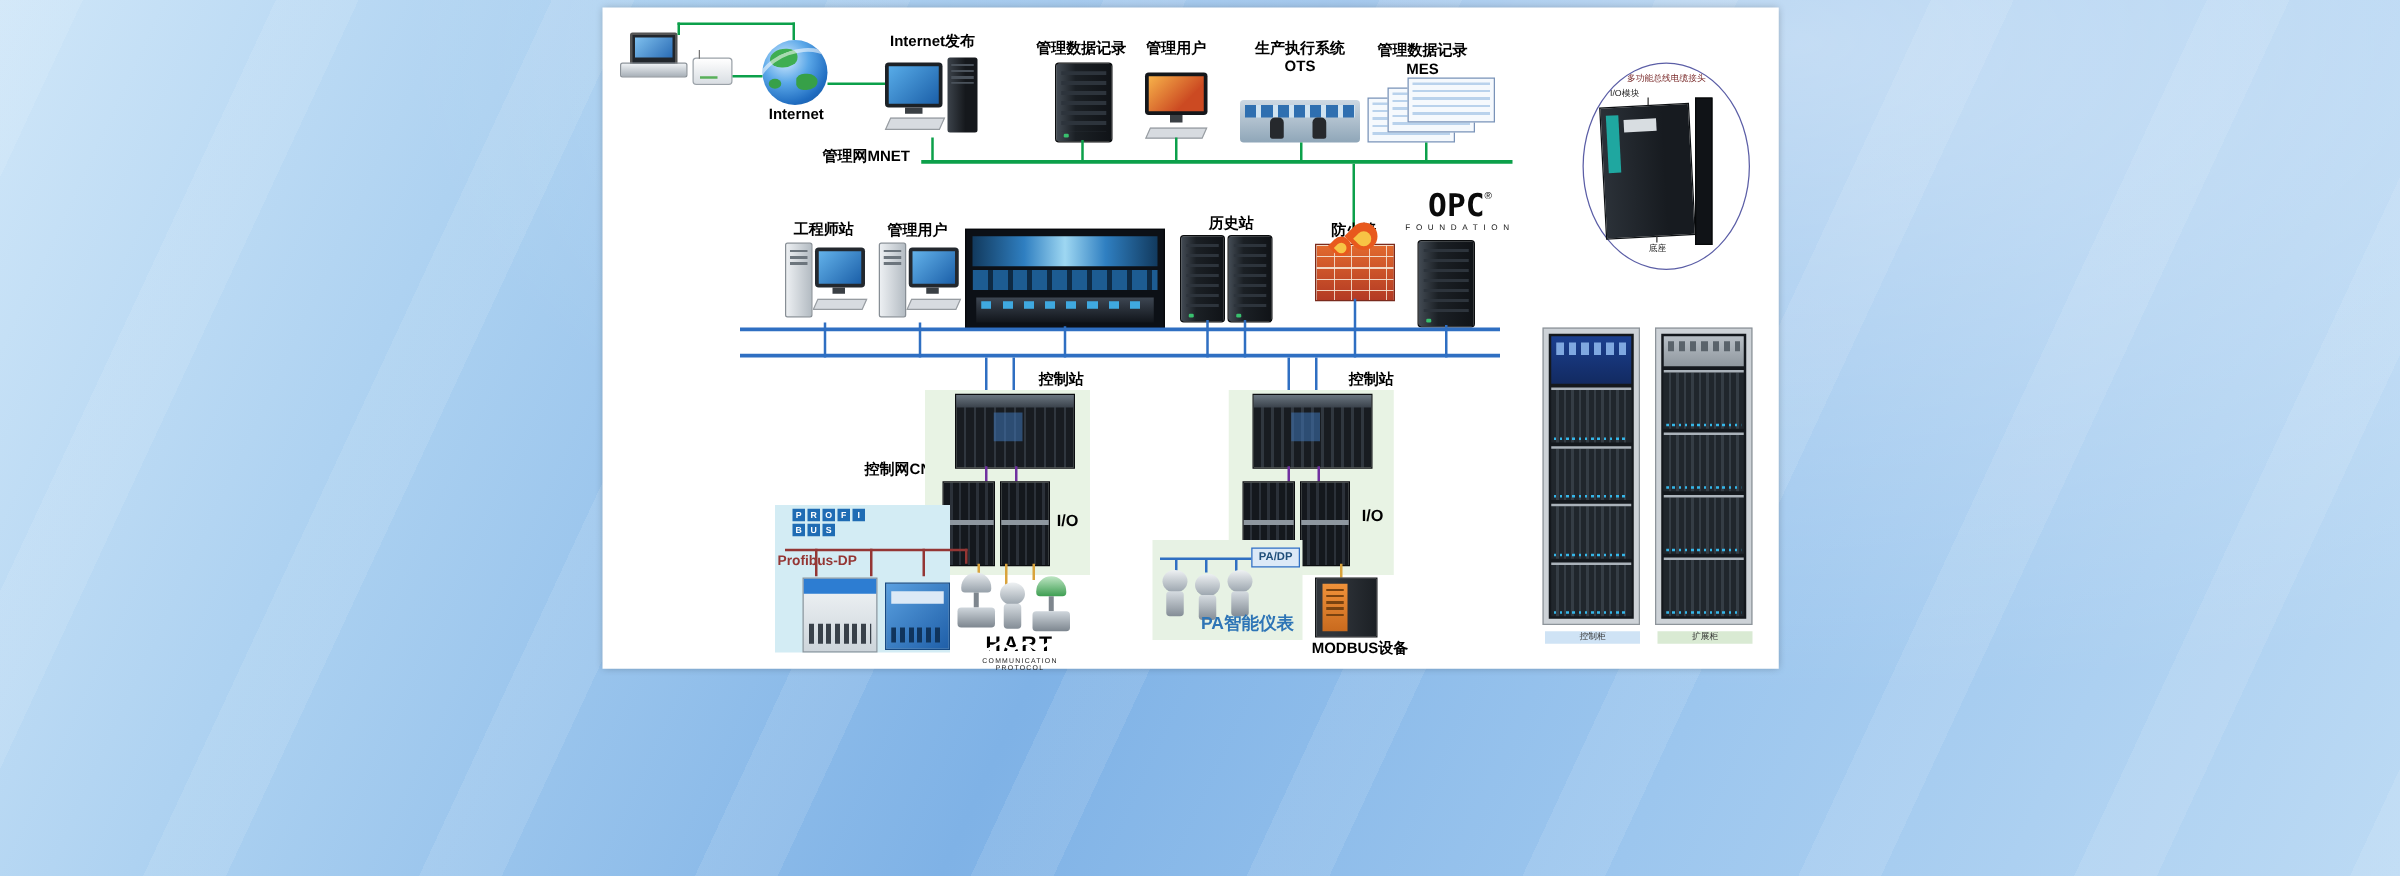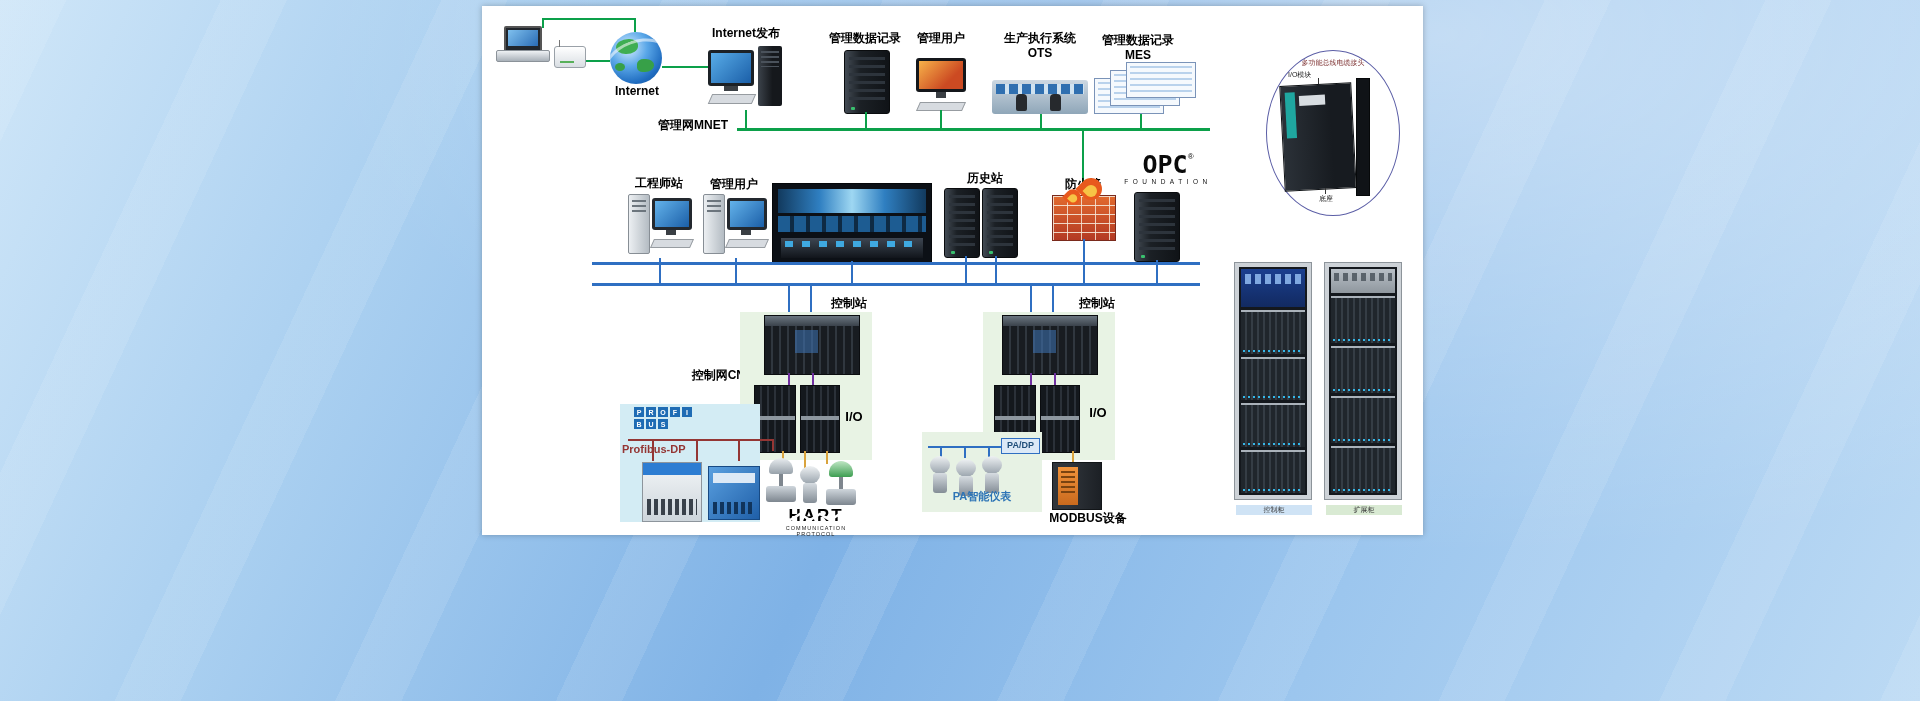--- a/index.html
+++ b/index.html
@@ -347,21 +347,21 @@
       <div class="bod"></div>
     </div>
   <div class="xmtr" style="left:472px;top:453px;">
       <div class="head"></div>
       <div class="bod"></div>
     </div>
   <div class="xmtr" style="left:498px;top:450px;">
       <div class="head"></div>
       <div class="bod"></div>
     </div>
-  <div class="lbl" style="left:452px;top:484px;width:96px;font-size:11px;color:#2e75b6;">PA智能仪表</div>
+  <div class="lbl" style="left:468px;top:484px;width:96px;font-size:14px;color:#2e75b6;">PA智能仪表</div>
 
   <div class="vline" style="left:590px;top:445px;width:2px;height:11px;background:#d9a33c;"></div>
   <div class="mbx" style="left:570px;top:456px;"></div>
   <div class="lbl" style="left:558px;top:506px;width:96px;">MODBUS设备</div>
 
   <div class="oval" style="left:784px;top:44px;width:132px;height:164px;"></div>
   <div class="lbl-sm" style="left:792px;top:52px;width:118px;color:#7b2d2d;">多功能总线电缆接头</div>
   <div class="lbl-sm" style="left:806px;top:64px;width:50px;text-align:left;">I/O模块</div>
   <div class="vline" style="left:836px;top:72px;width:1px;height:6px;background:#333;"></div>
   <div class="ovmod" style="left:800px;top:78px;width:70px;height:104px;"></div>

